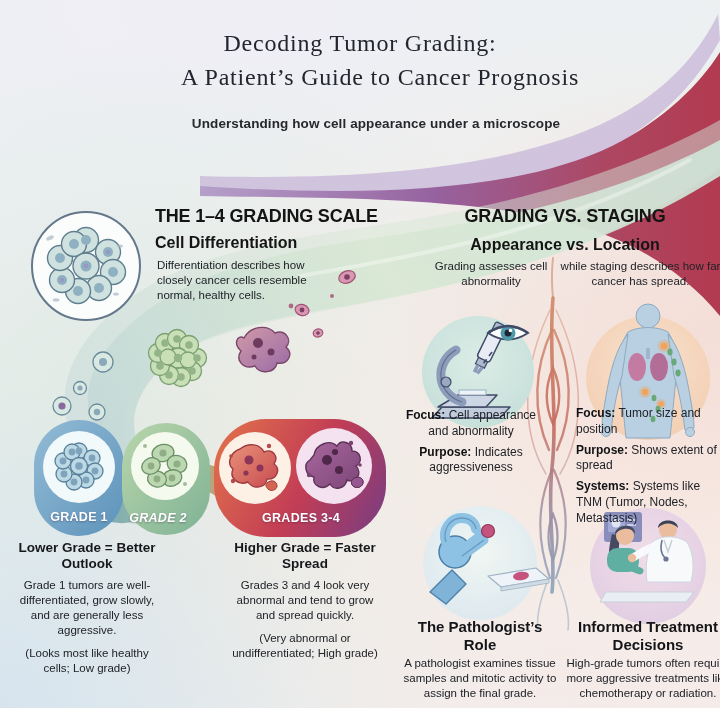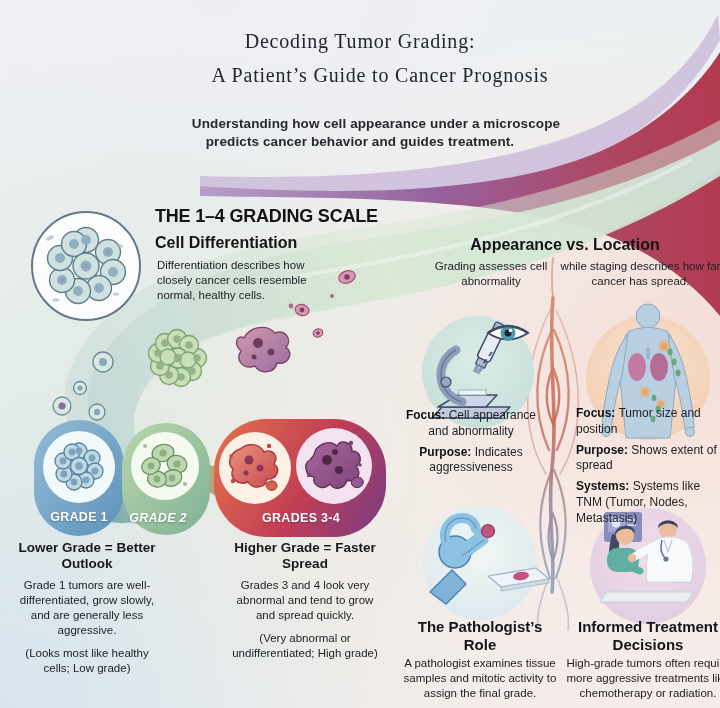--- a/index.html
+++ b/index.html
@@ -10,21 +10,21 @@
       radial-gradient(560px 420px at 100% 47%, rgba(244,221,214,.95) 0%, rgba(244,221,214,0) 62%),
       radial-gradient(860px 640px at 88% 66%, #f8ebe4 0%, rgba(248,235,228,0) 70%),
       radial-gradient(620px 520px at 0% 100%, #d7e4ee 0%, rgba(215,228,238,0) 62%),
       radial-gradient(700px 600px at 20% 62%, #dfeae3 0%, rgba(223,234,227,0) 66%),
       radial-gradient(500px 300px at 30% 0%, #efeef5 0%, rgba(239,238,245,0) 70%),
       linear-gradient(135deg,#eef0f4 0%,#ecf0f1 55%,#f3ebee 100%);
   }
   .abs{position:absolute;}
   svg.art{position:absolute; inset:0; z-index:1;}
   .txt{z-index:3; color:#1d1f24;}
-  .title{font-family:"Liberation Serif", serif; font-size:20px; letter-spacing:.8px; color:#23262f; width:720px; text-align:center; font-weight:400;}
+  .title{font-family:"Liberation Serif", serif; font-size:24px; letter-spacing:.8px; color:#23262f; width:720px; text-align:center; font-weight:400;}
   .subtitle{font-size:13.5px; font-weight:600; color:#26282c; width:720px; text-align:center; letter-spacing:.1px;}
   .h1{font-size:18px; font-weight:700; letter-spacing:-.2px; color:#141414;}
   .h2{font-size:16px; font-weight:700; color:#141414;}
   .p{font-size:11.5px; line-height:1.3; font-weight:500; color:#202328;}
   .center{text-align:center;}
   .right{text-align:center;}
   .badge{z-index:3; font-size:12.5px; font-weight:700; color:#ffffff; text-align:center; letter-spacing:.3px; text-shadow:0 1px 2px rgba(40,20,60,.35);}
   .colhead{font-size:13.5px; font-weight:700; line-height:1.2; color:#17181c;}
   .note{font-size:11.5px; line-height:1.3; font-weight:500; color:#202328; margin-top:8px;}
   .body-p{font-size:11.5px; line-height:1.3; font-weight:500; color:#202328; margin-top:6px;}
@@ -413,41 +413,41 @@
       <path d="M 662 540 C 660 548 661 554 665 558" fill="none" stroke="#6a7692" stroke-width="1.6"></path>
       <circle cx="666" cy="559" r="2.6" fill="#6a7692"></circle>
       <path d="M 655 546 C 647 549 640 553 634 557" stroke="#f7f9fb" stroke-width="8" stroke-linecap="round" fill="none"></path>
       <circle cx="632" cy="558" r="4.2" fill="#e9bd9d"></circle>
     </g>
   </svg>
 
   <div class="abs txt title" style="top:30px; left:0;">Decoding Tumor Grading:</div>
   <div class="abs txt title" style="top:64px; left:0;padding-left:20px;">A Patient’s Guide to Cancer Prognosis</div>
   <div class="abs txt subtitle" style="top:116px; left:16px;">Understanding how cell appearance under a microscope</div>
-  <div class="abs txt subtitle" style="top:134px; left:0;">predicts cancer behavior and guides treatment.</div>
 
   <div class="abs txt h1" style="left:155px; top:206px;">THE 1–4 GRADING SCALE</div>
   <div class="abs txt h2" style="left:155px; top:234px;">Cell Differentiation</div>
   <div class="abs txt p" style="left:157px; top:258px; width:160px;">Differentiation describes how closely cancer cells resemble normal, healthy cells.</div>
 
   <div class="abs badge" style="left:37px; top:510px; width:84px;">GRADE 1</div>
   <div class="abs badge" style="left:116px; top:511px; width:84px;font-style:italic;">GRADE 2</div>
   <div class="abs badge" style="left:250px; top:511px; width:102px;">GRADES 3-4</div>
 
   <div class="abs txt center" style="left:16px; top:540px; width:142px;">
     <div class="colhead">Lower Grade = Better Outlook</div>
     <div class="body-p">Grade 1 tumors are well-differentiated, grow slowly, and are generally less aggressive.</div>
     <div class="note">(Looks most like healthy cells; Low grade)</div>
   </div>
   <div class="abs txt center" style="left:226px; top:540px; width:158px;">
     <div class="colhead">Higher Grade = Faster Spread</div>
     <div class="body-p">Grades 3 and 4 look very abnormal and tend to grow and spread quickly.</div>
     <div class="note">(Very abnormal or undifferentiated; High grade)</div>
   </div>
 
+  <div class="abs txt h1 center" style="left:445px; top:206px; width:240px;">GRADING VS. STAGING</div>
   <div class="abs txt p center" style="left:430px; top:259px; width:122px;">Grading assesses cell abnormality</div>
   <div class="abs txt h2 center" style="left:445px; top:236px; width:240px;">Appearance vs. Location</div>
   <div class="abs txt p center" style="left:558px; top:259px; width:165px;">while staging describes how far cancer has spread.</div>
 
   <div class="abs txt right" style="left:404px; top:408px; width:134px;">
     <div class="kv"><span class="kvl">Focus:</span> <span>Cell appearance and abnormality</span></div>
     <div class="kv"><span class="kvl">Purpose:</span> <span>Indicates aggressiveness</span></div>
   </div>
 
   <div class="abs txt" style="left:576px; top:406px; width:152px;">

